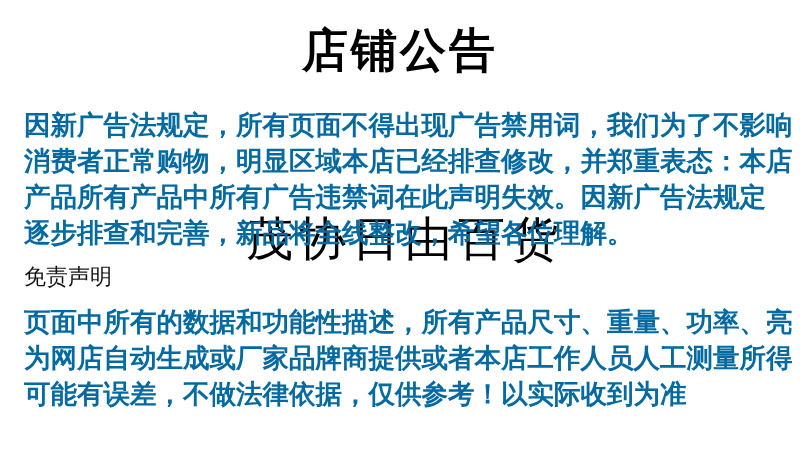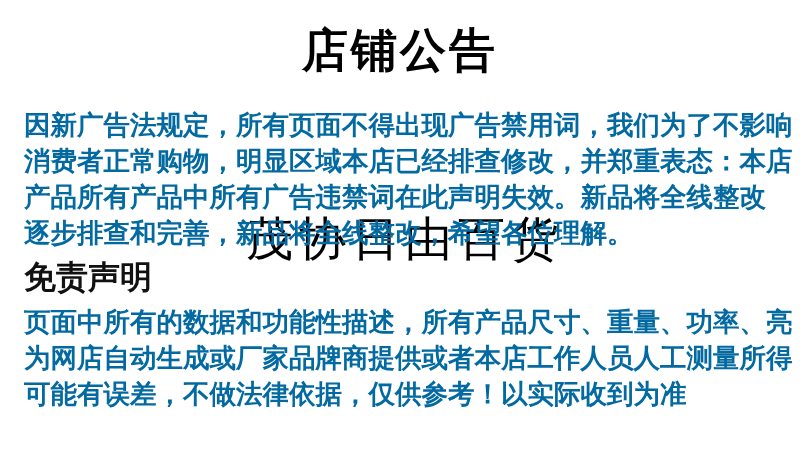--- a/index.html
+++ b/index.html
@@ -36,22 +36,22 @@
   }
   .para .line {
     height: 36px;
     line-height: 36px;
     white-space: nowrap;
   }
   .disclaimer-heading {
     position: relative;
     z-index: 2;
     margin: 9px 0 0 24px;
-    font-size: 32px;
-    font-weight: 700;
+    font-size: 22px;
+    font-weight: 400;
     color: #111111;
     height: 34px;
     line-height: 34px;
   }
   .disclaimer-para {
     margin-top: 10px;
   }
   .watermark {
     position: absolute;
     left: 246px;
@@ -70,21 +70,21 @@
 
 <div class="page">
 
   <div class="watermark">茂协日由百货</div>
 
   <div class="title">店铺公告</div>
 
   <div class="para">
     <div class="line">因新广告法规定，所有页面不得出现广告禁用词，我们为了不影响</div>
     <div class="line">消费者正常购物，明显区域本店已经排查修改，并郑重表态：本店</div>
-    <div class="line">产品所有产品中所有广告违禁词在此声明失效。新品将全线整改</div>
+    <div class="line">产品所有产品中所有广告违禁词在此声明失效。因新广告法规定</div>
     <div class="line">逐步排查和完善，新品将全线整改，希望各位理解。</div>
   </div>
 
   <div class="disclaimer-heading">免责声明</div>
 
   <div class="para disclaimer-para">
     <div class="line">页面中所有的数据和功能性描述，所有产品尺寸、重量、功率、亮</div>
     <div class="line">为网店自动生成或厂家品牌商提供或者本店工作人员人工测量所得</div>
     <div class="line">可能有误差，不做法律依据，仅供参考！以实际收到为准</div>
   </div>

